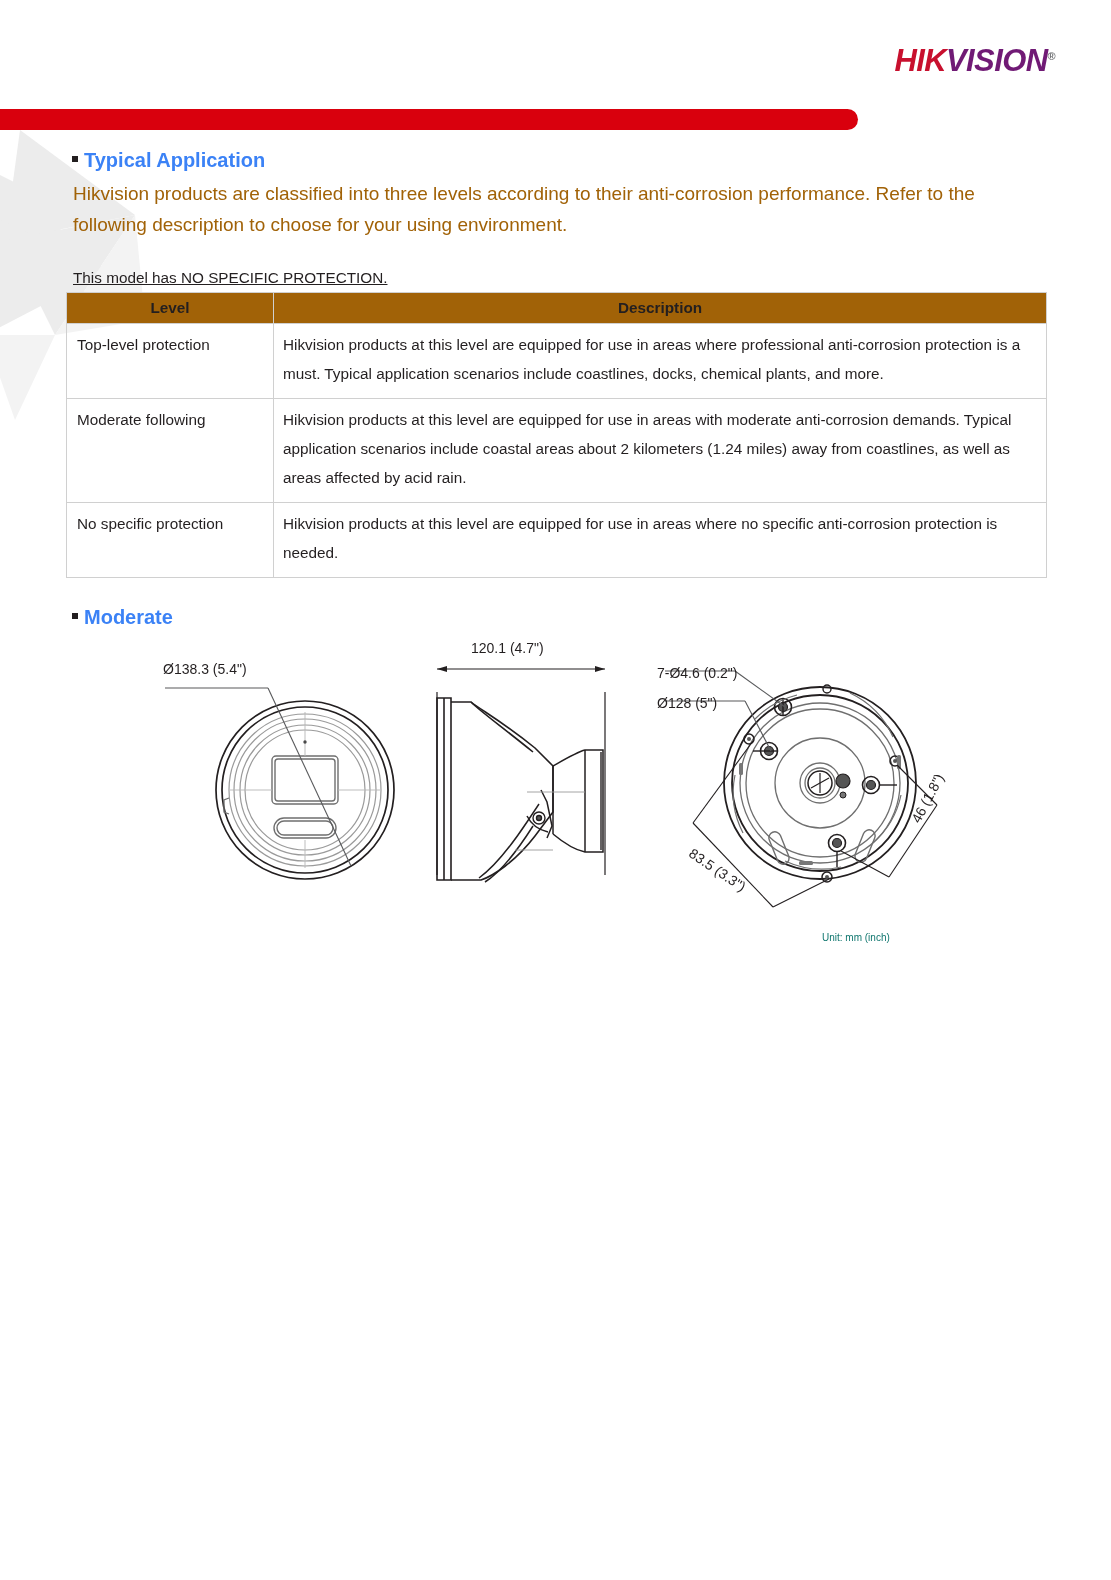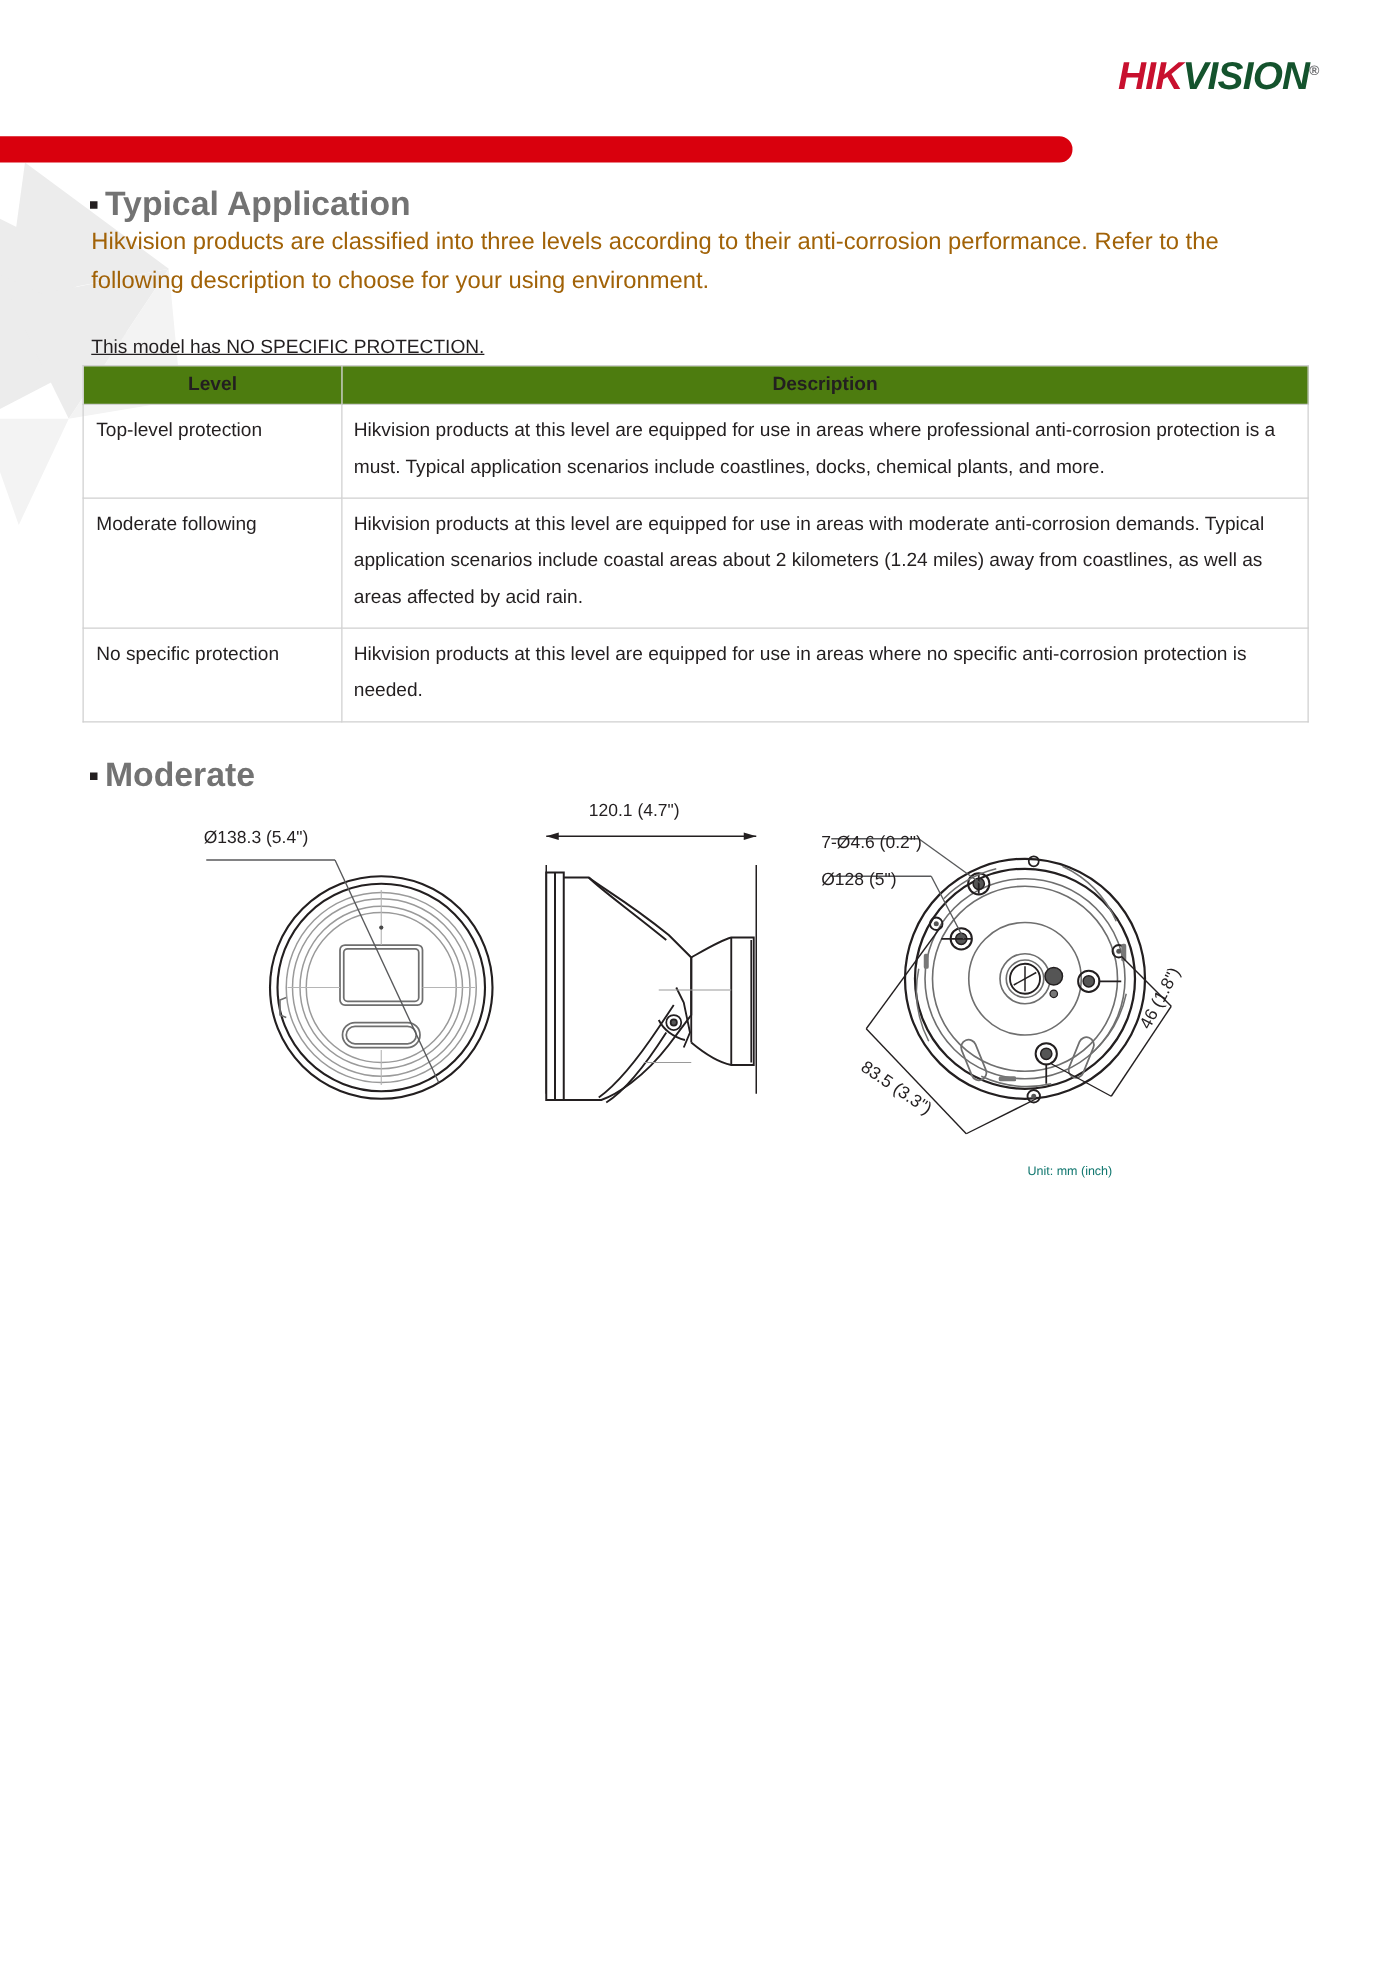--- a/index.html
+++ b/index.html
@@ -38,21 +38,21 @@
     top: 45px;
     font-size: 31px;
     font-weight: bold;
     font-style: italic;
     letter-spacing: -0.6px;
     line-height: 1;
     white-space: nowrap;
     font-family: "Liberation Sans", sans-serif;
   }
   .logo .hik { color: #c8102e; text-align: center; }
-  .logo .vision { color: #14532d; }
+  .logo .vision { color: #701a75; }
   .logo .reg {
     font-size: 11px;
     vertical-align: super;
     font-style: normal;
     color: #6d6e71;
   }
 
   .redbar {
     position: absolute;
     left: 0;
@@ -68,23 +68,23 @@
   
   .content {
     position: absolute;
     left: 0; top: 0;
     width: 1111px;
     z-index: 3;
   }
 
   .section-head {
     position: absolute;
-    font-size: 27px;
+    font-size: 20px;
     font-weight: bold;
-    color: #737373;
+    color: #3b82f6;
     white-space: nowrap;
     line-height: 1;
   }
   .bullet-sq {
     display: inline-block;
     width: 6px;
     height: 6px;
     background: #231f20;
     vertical-align: 5px;
     margin-right: 6px;
@@ -113,21 +113,21 @@
     border-collapse: collapse;
     font-size: 15.3px;
     color: #231f20;
   }
   .tbl th, .tbl td {
     border: 1px solid #d0d0d0;
     vertical-align: top;
     line-height: 29px;
   }
   .tbl th {
-    background: #4d7c0f;
+    background: #a16207;
     font-weight: bold;
     text-align: center;
     padding: 4px 6px;
     height: 29px;
     line-height: 22px;
   }
   .tbl td {
     padding: 6px 25px 10px 9px;
     text-align: left;
   }

